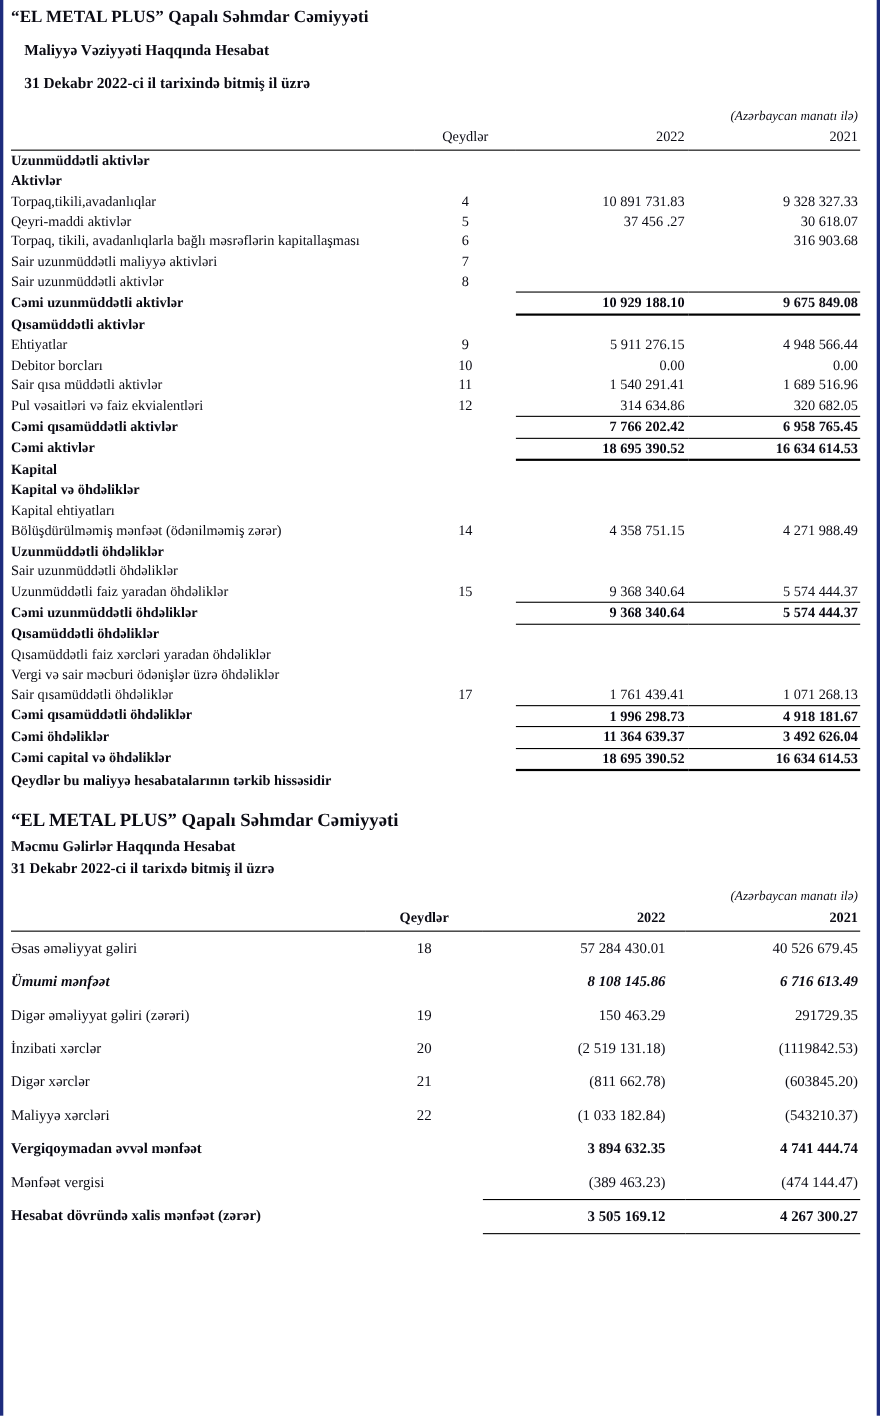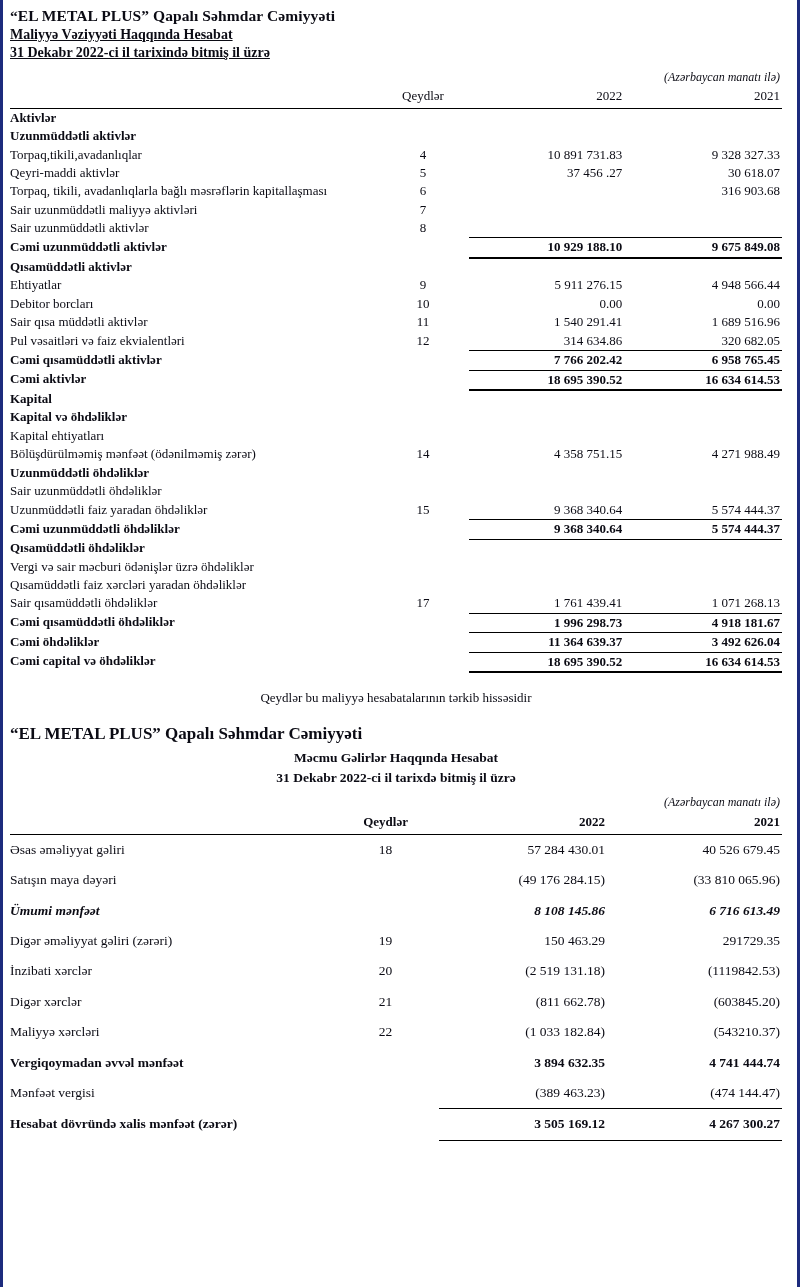--- a/index.html
+++ b/index.html
@@ -44,22 +44,21 @@
     font-weight: bold;
     font-size: 15.5px;
     letter-spacing: 0.1px;
     line-height: 1.28;
     margin: 0;
   }
   .doc-sub {
     font-weight: bold;
     font-size: 14px;
     line-height: 1.3;
-    margin: 0;
-    text-decoration: underline;
+    margin: 12px;
   }
   .currency-note {
     text-align: right;
     font-style: italic;
     font-size: 12px;
     margin: 8px 0 2px 0;
     padding-right: 2px;
   }
 
   table.fin {
@@ -104,40 +103,38 @@
   tr.single-under td.num {
     border-bottom: 1px solid #000;
   }
 
   .two-line {
     line-height: 1.18;
   }
   .note-mid { vertical-align: middle; }
 
   .footnote {
-    font-weight: normal;
+    font-weight: bold;
     font-size: 13px;
-    margin-top: 17px;
-    text-align: center;
+    margin-top: 1px;
   }
 
   .block2 {
     margin-top: 18px;
   }
   .title2 {
     font-weight: bold;
     font-size: 17px;
     margin: 0 0 4px 0;
   }
   .sub2 {
     font-weight: bold;
     font-size: 13.5px;
     line-height: 1.45;
     margin: 0;
-    text-align: center;
   }
 
   table.fin2 { font-size: 13.5px; }
   table.fin2 td { line-height: 2.25; }
   table.fin2 .col-label { width: 330px; }
   table.fin2 .col-note  { width: 110px; text-align: center; }
   table.fin2 .col-y1    { width: 170px; text-align: right; padding-right: 18px !important; }
   table.fin2 .col-y2    { width: 160px; text-align: right; padding-right: 2px !important; }
   table.fin2 thead td { font-weight: bold; line-height: 1.5; }
 </style>
@@ -166,27 +163,27 @@
         <thead>
           <tr class="head-row">
             <td style="border-bottom: 1.6px solid rgb(0, 0, 0);"></td>
             <td class="col-note" style="border-bottom: 1.6px solid rgb(0, 0, 0);">Qeydlər</td>
             <td class="col-y1" style="border-bottom: 1.6px solid rgb(0, 0, 0);">2022</td>
             <td class="col-y2" style="border-bottom: 1.6px solid rgb(0, 0, 0);">2021</td>
           </tr>
         </thead>
         <tbody id="s1-body">
             <tr class="section">
+              <td class="">Uzunmüddətli aktivlər</td>
+              <td class="col-note note-mid"></td>
+              <td class="col-y1 num "></td>
+              <td class="col-y2 num "></td>
+            </tr>
+            <tr class="section">
               <td class="">Aktivlər</td>
-              <td class="col-note note-mid"></td>
-              <td class="col-y1 num "></td>
-              <td class="col-y2 num "></td>
-            </tr>
-            <tr class="section">
-              <td class="">Uzunmüddətli aktivlər</td>
               <td class="col-note note-mid"></td>
               <td class="col-y1 num "></td>
               <td class="col-y2 num "></td>
             </tr>
             <tr>
               <td class="">Torpaq,tikili,avadanlıqlar</td>
               <td class="col-note note-mid">4</td>
               <td class="col-y1 num ">10 891 731.83</td>
               <td class="col-y2 num ">9 328 327.33</td>
             </tr>
@@ -310,27 +307,27 @@
               <td class="col-y1 num bold">9 368 340.64</td>
               <td class="col-y2 num bold">5 574 444.37</td>
             </tr>
             <tr class="section">
               <td class="">Qısamüddətli öhdəliklər</td>
               <td class="col-note note-mid"></td>
               <td class="col-y1 num "></td>
               <td class="col-y2 num "></td>
             </tr>
             <tr>
+              <td class="">Qısamüddətli faiz xərcləri yaradan öhdəliklər</td>
+              <td class="col-note note-mid"></td>
+              <td class="col-y1 num "></td>
+              <td class="col-y2 num "></td>
+            </tr>
+            <tr>
               <td class="">Vergi və sair məcburi ödənişlər üzrə öhdəliklər</td>
-              <td class="col-note note-mid"></td>
-              <td class="col-y1 num "></td>
-              <td class="col-y2 num "></td>
-            </tr>
-            <tr>
-              <td class="">Qısamüddətli faiz xərcləri yaradan öhdəliklər</td>
               <td class="col-note note-mid"></td>
               <td class="col-y1 num "></td>
               <td class="col-y2 num "></td>
             </tr>
             <tr class="single-under">
               <td class="">Sair qısamüddətli öhdəliklər</td>
               <td class="col-note note-mid">17</td>
               <td class="col-y1 num ">1 761 439.41</td>
               <td class="col-y2 num ">1 071 268.13</td>
             </tr>
@@ -380,26 +377,20 @@
           </tr>
         </thead>
         <tbody id="s2-body">
             <tr>
               <td class="">Əsas əməliyyat gəliri</td>
               <td class="col-note note-mid">18</td>
               <td class="col-y1 num ">57 284 430.01</td>
               <td class="col-y2 num ">40 526 679.45</td>
             </tr>
             <tr>
-              <td class="">Satışın maya dəyəri</td>
-              <td class="col-note note-mid"></td>
-              <td class="col-y1 num ">(49 176 284.15)</td>
-              <td class="col-y2 num ">(33 810 065.96)</td>
-            </tr>
-            <tr>
               <td class="bold ital">Ümumi mənfəət</td>
               <td class="col-note note-mid"></td>
               <td class="col-y1 num bold ital">8 108 145.86</td>
               <td class="col-y2 num bold ital">6 716 613.49</td>
             </tr>
             <tr>
               <td class="">Digər əməliyyat gəliri  (zərəri)</td>
               <td class="col-note note-mid">19</td>
               <td class="col-y1 num ">150 463.29</td>
               <td class="col-y2 num ">291729.35</td>

